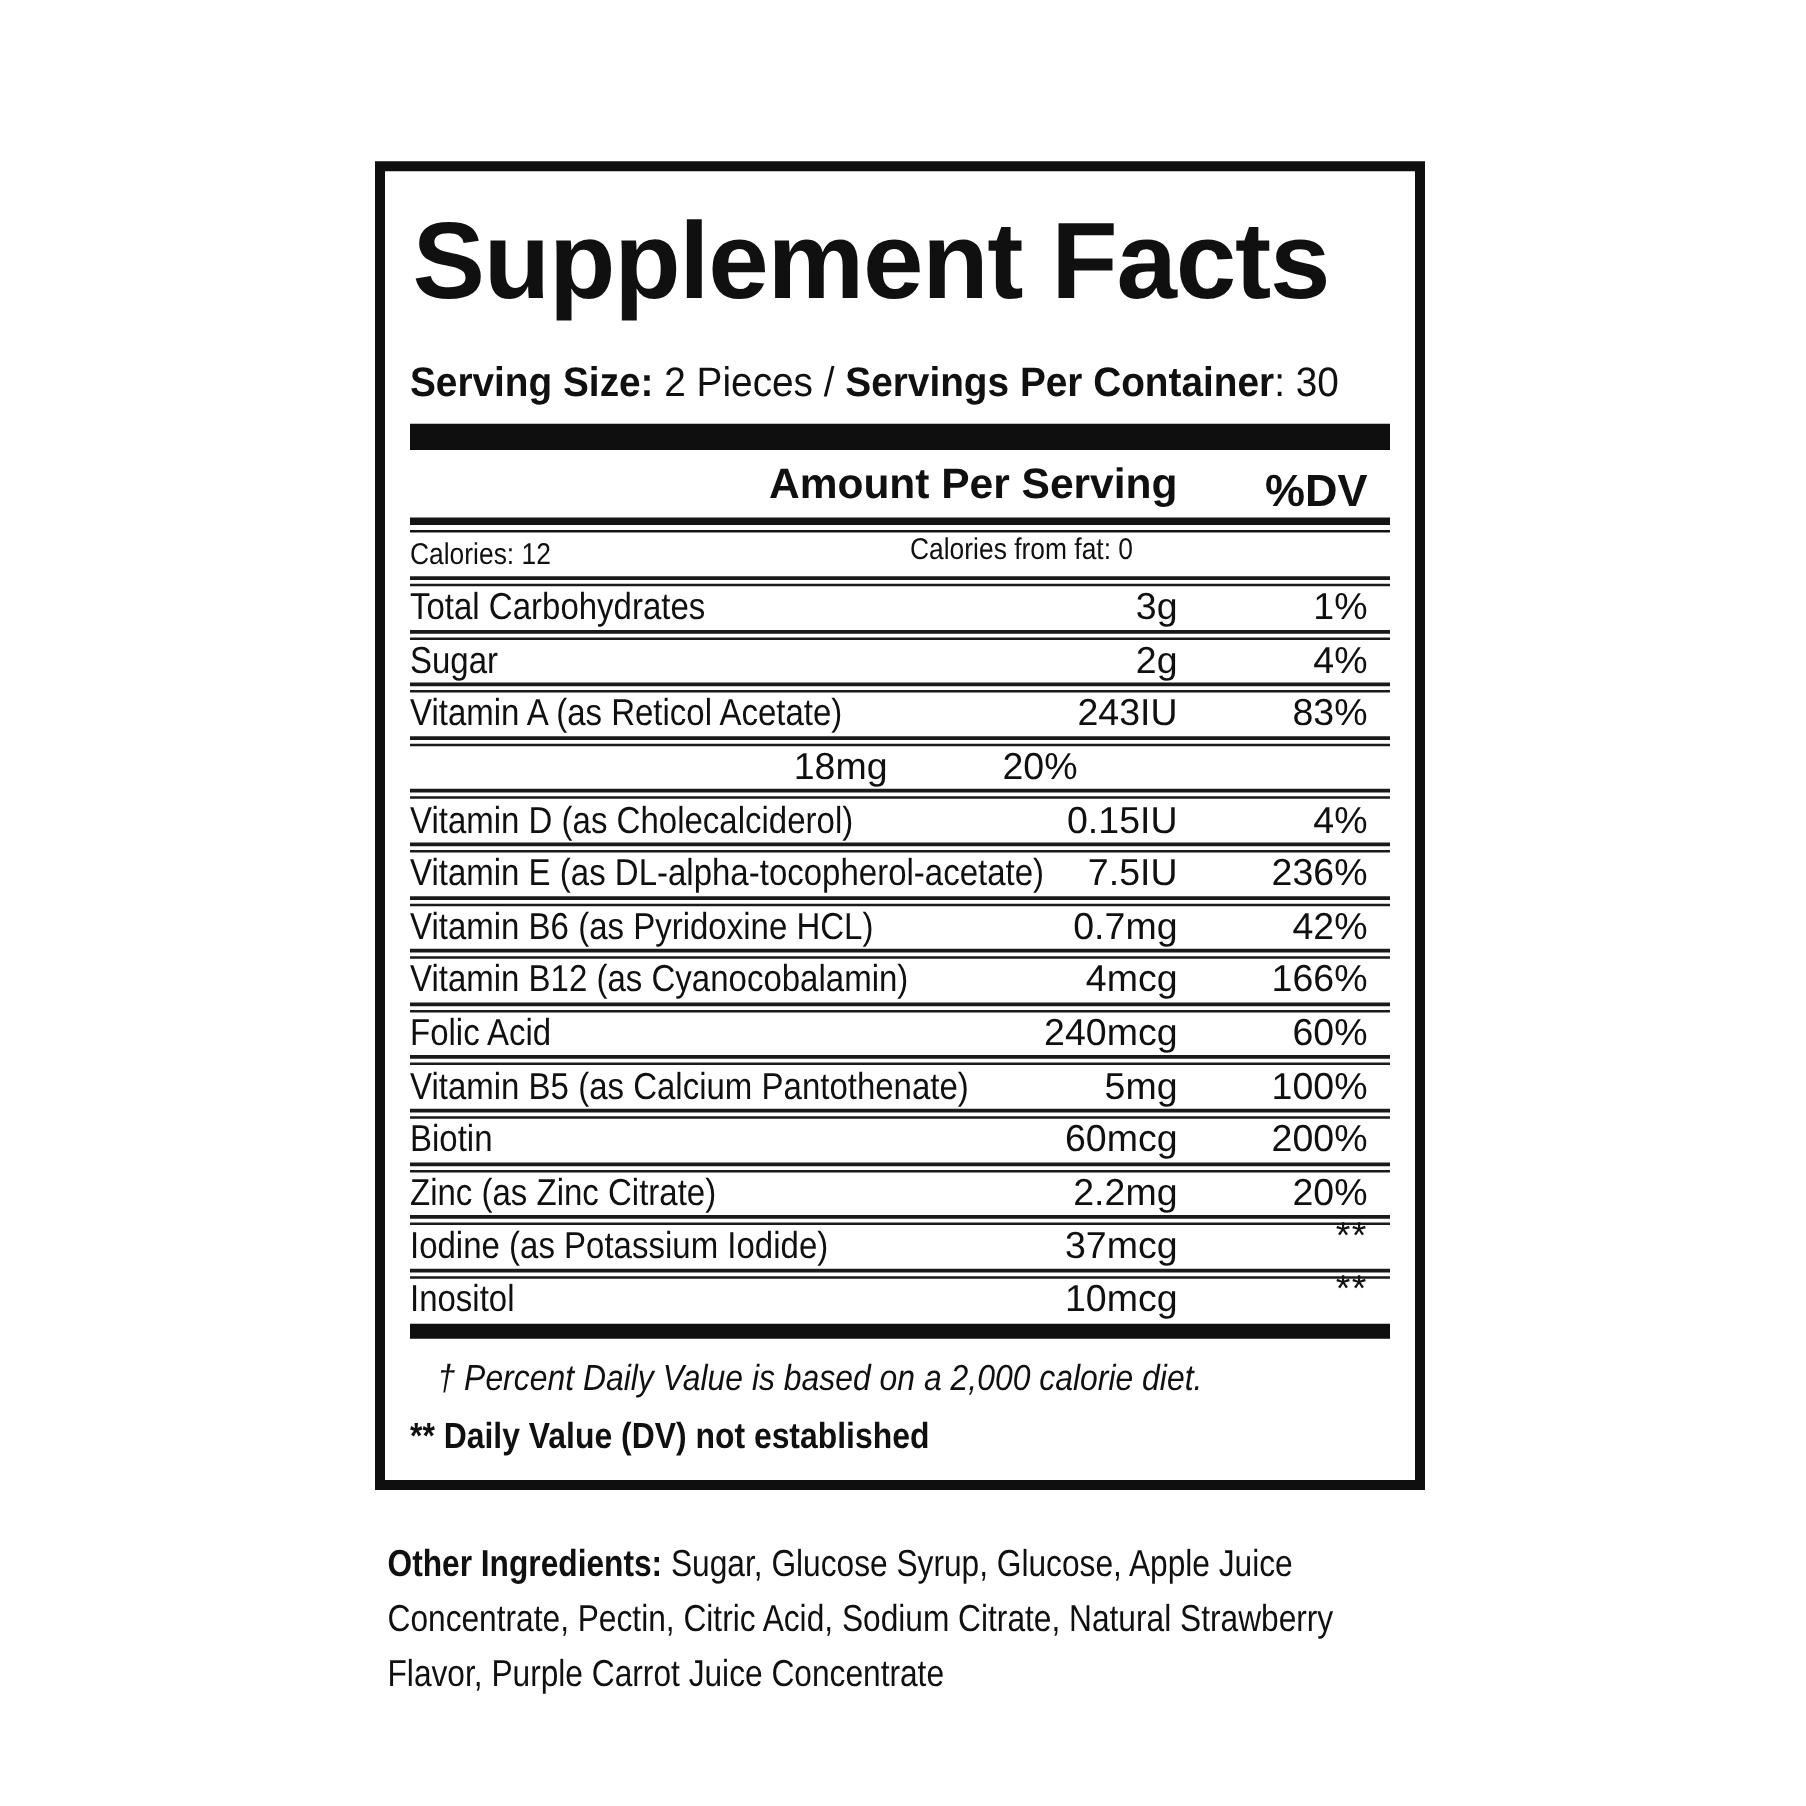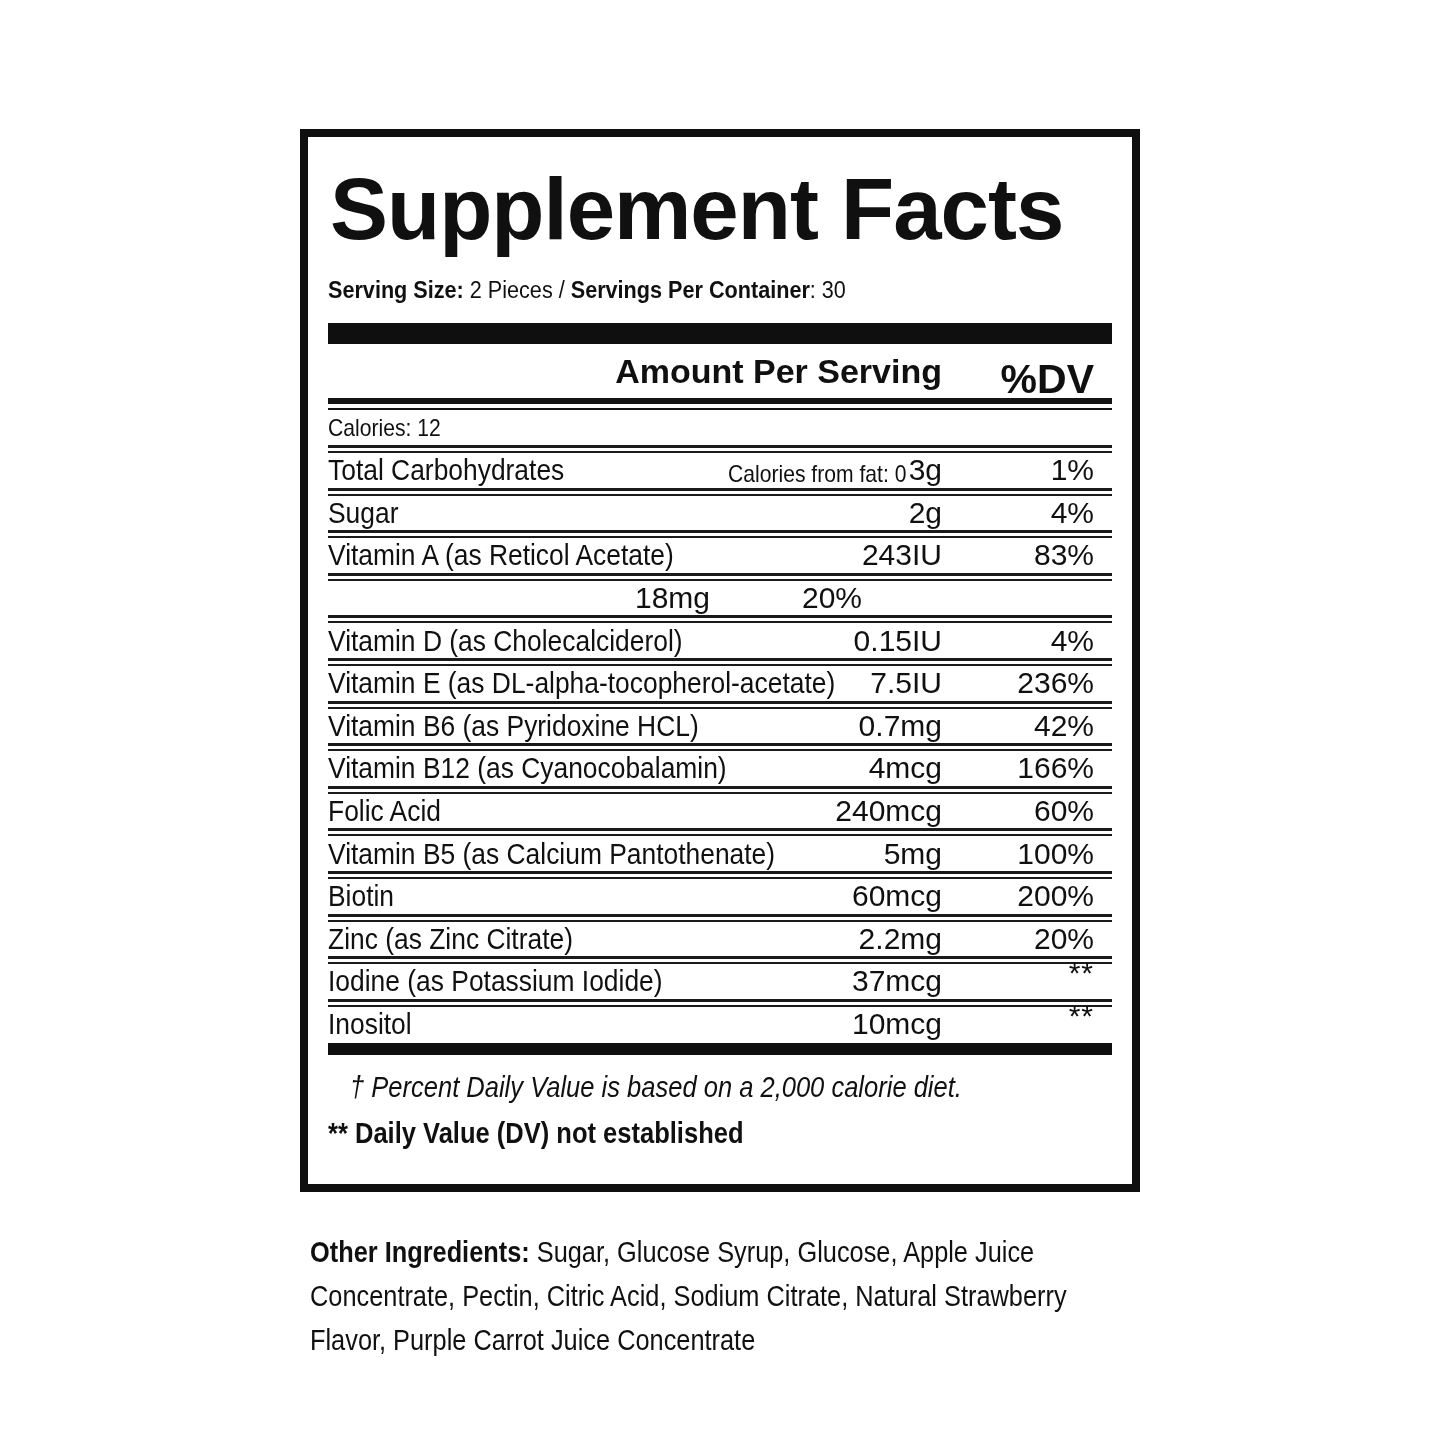--- a/index.html
+++ b/index.html
@@ -36,22 +36,22 @@
   .title {
     margin: 28px 0 0 2px;
     font-size: 87px;
     line-height: 87px;
     font-weight: bold;
     letter-spacing: -1px;
     white-space: nowrap;
   }
 
   .serving-line {
-    margin-top: 18px;
-    font-size: 23px;
+    margin-top: 34px;
+    font-size: 33px;
     line-height: 40px;
     white-space: nowrap;
   }
 
   .cond {
     display: inline-block;
     transform: scaleX(0.94);
     transform-origin: left center;
     white-space: nowrap;
   }
@@ -79,21 +79,21 @@
     font-weight: bold;
     font-size: 34px;
     white-space: nowrap;
   }
   .hdr-dv {
     width: 170px;
     box-sizing: border-box;
     padding-right: 18px;
     text-align: right;
     font-weight: bold;
-    font-size: 41px;
+    font-size: 36px;
     position: relative;
     top: 4px;
     white-space: nowrap;
   }
 
   .hdr-rule {
     height: 4px;
     border-top: 6px solid #141414;
     border-bottom: 2px solid #141414;
     margin-top: 2px;
@@ -111,22 +111,20 @@
     display: flex;
     align-items: center;
     font-size: 24px;
   }
   .cal-right {
     position: absolute;
     left: 400px;
     top: 0;
     height: 48px;
     display: flex;
-    align-items: center;
-    margin-top: 40px;
   }
 
   .nrow {
     height: 34.6px;
     display: flex;
     align-items: center;
     font-size: 30px;
     justify-content: center;
   }
   .nrow .name {

